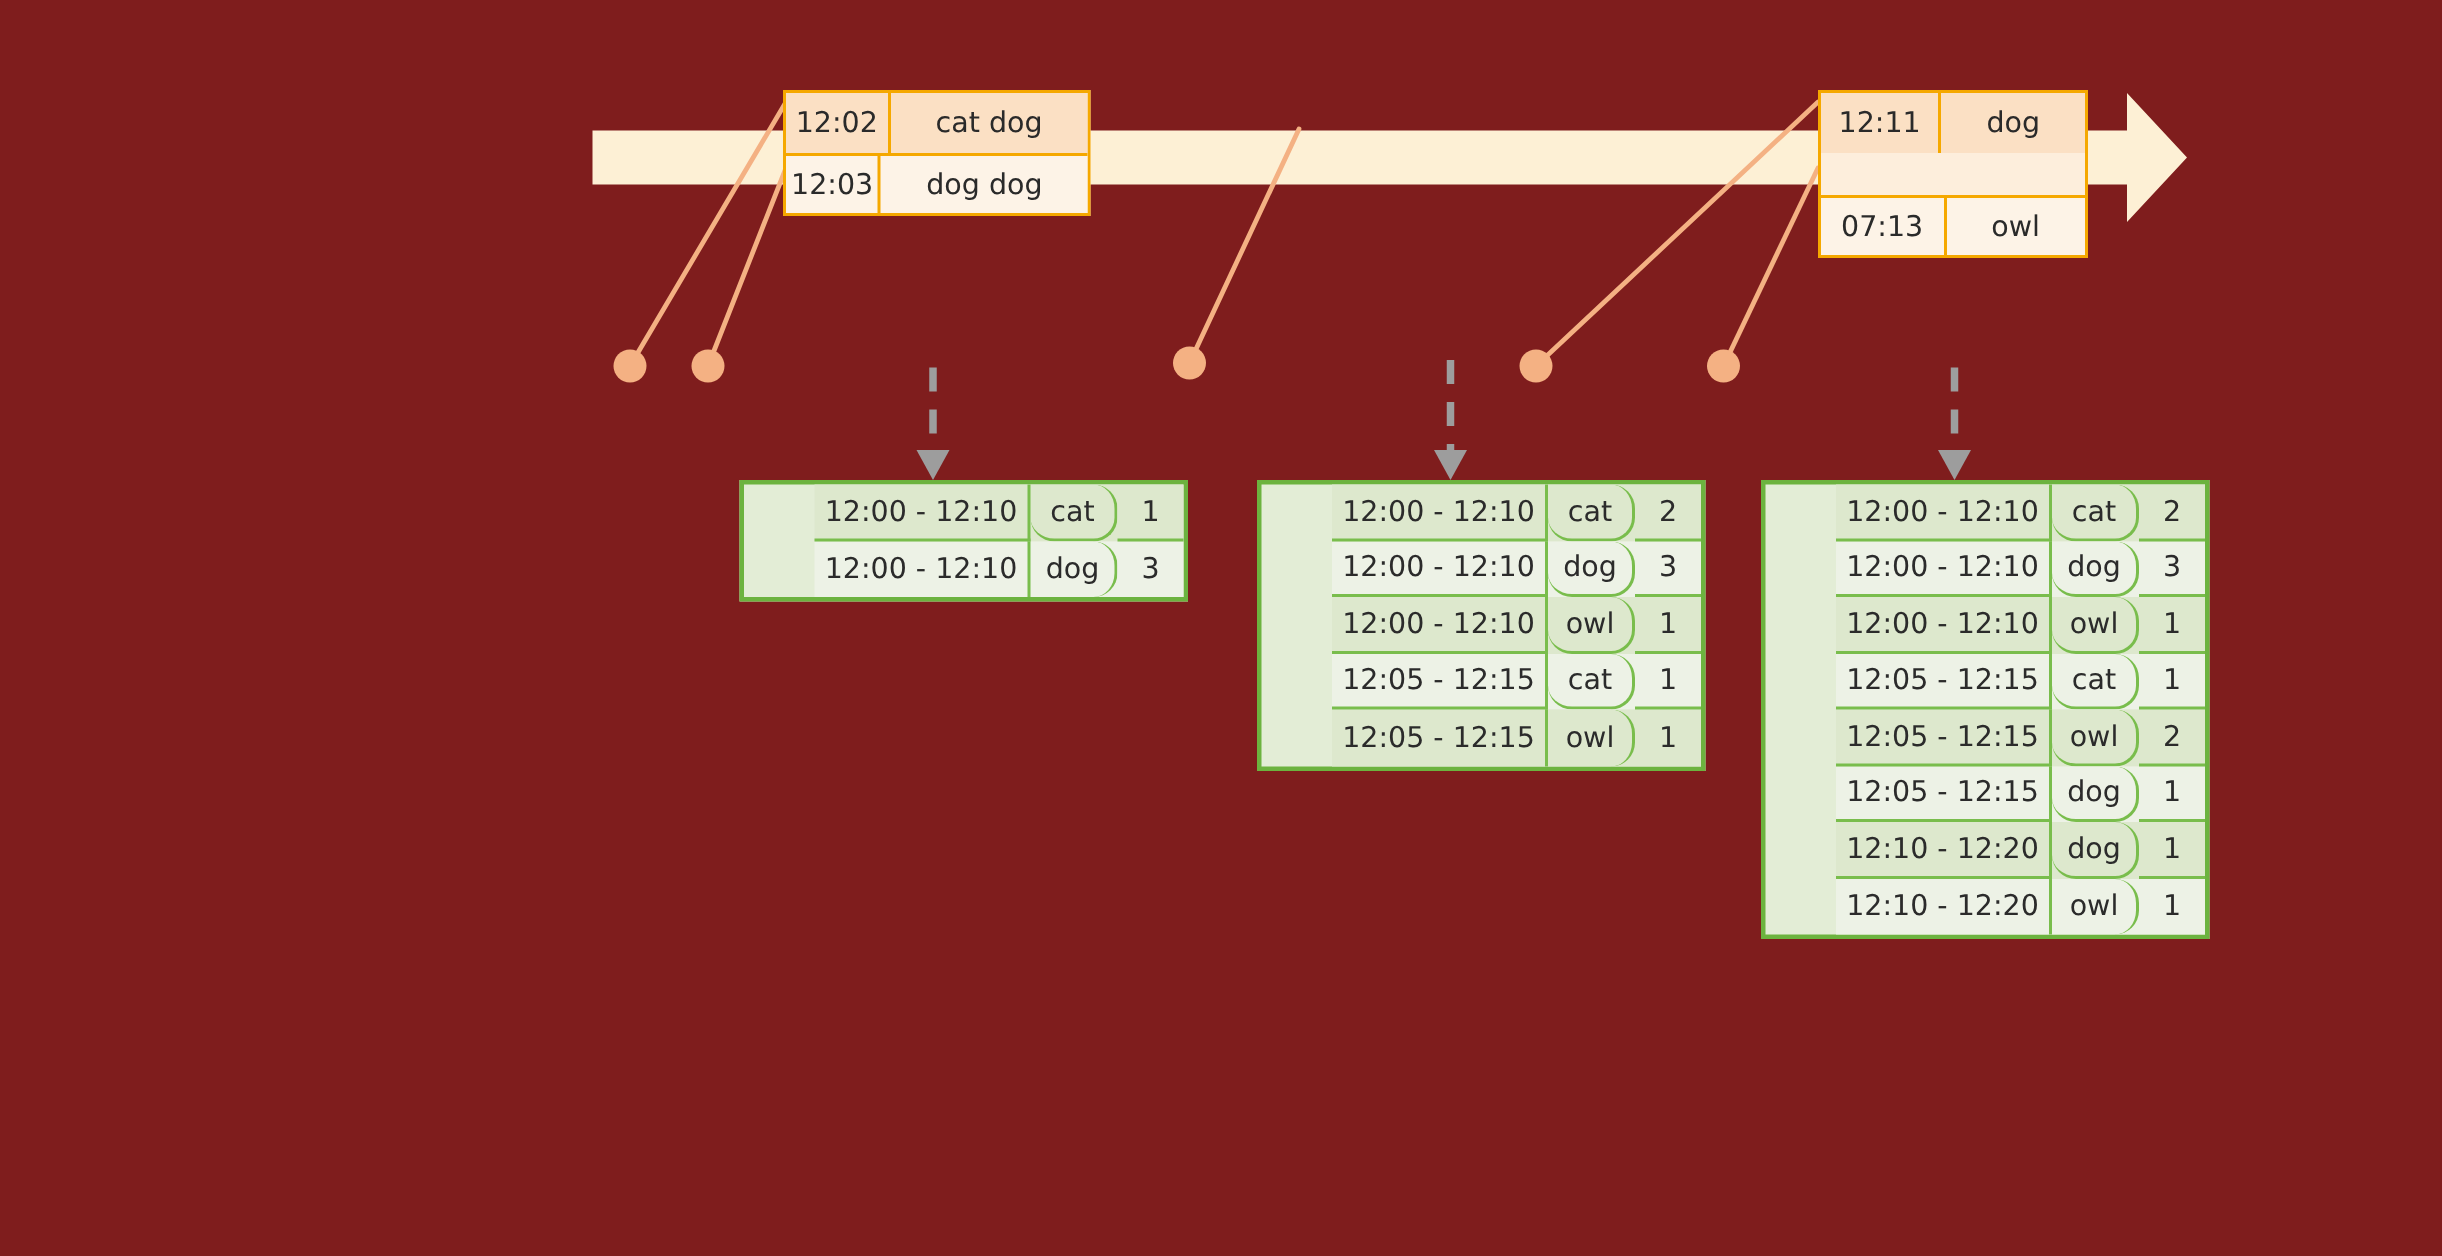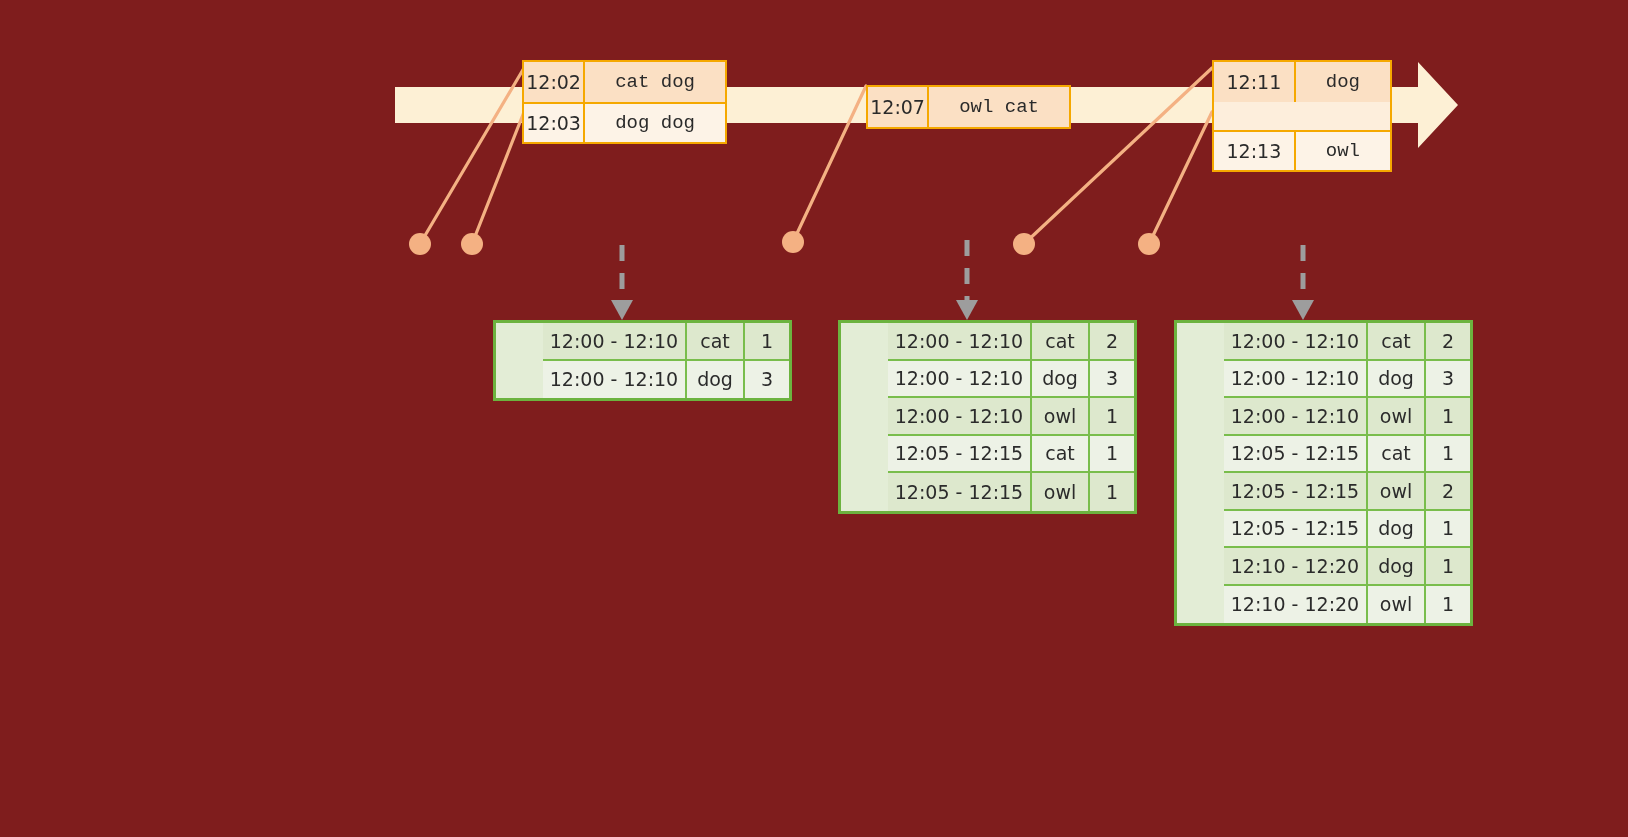--- a/index.html
+++ b/index.html
@@ -57,21 +57,20 @@
   }
   .event-words {
     flex: 1;
     display: flex;
     align-items: center;
     justify-content: center;
     font-size: 19px;
     color: #2a2a2a;
     padding: 0 30px;
     white-space: nowrap;
-    font-family: Liberation Mono, monospace;
   }
 
   
   .result-table {
     position: absolute;
     border: 3px solid #6cb33f;
     box-sizing: border-box;
     background: #e3edd6;
     z-index: 4;
     padding-left: 47px;
@@ -89,21 +88,21 @@
     align-items: center;
     justify-content: center;
     font-size: 19px;
     color: #2b2b2b;
     box-sizing: border-box;
     border-right: 2px solid #79bd4c;
     border-bottom: 2px solid #79bd4c;
     white-space: nowrap;
   }
   .res-cell.window { width: 144px; }
-  .res-cell.word   { width: 58px; }
+  .res-cell.word   { width: 58px; border-radius: 16px; }
   .res-cell.count  { width: 44px; border-right: none; }
   .res-row:last-child .res-cell { border-bottom: none; }
 
   .dot {
     position: absolute;
     width: 22px;
     height: 22px;
     border-radius: 50%;
     background: #f4b183;
     z-index: 6;
@@ -148,34 +147,28 @@
     <div class="event-row r0">
       <div class="event-time">12:02</div>
       <div class="event-words">cat dog</div>
     </div>
     <div class="event-row r1">
       <div class="event-time">12:03</div>
       <div class="event-words">dog dog</div>
     </div>
   </div>
 
-  <div class="event-box" style="left:866px; top:85px; width:205px;">
-    <div class="event-row r0">
-      <div class="event-time">12:07</div>
-      <div class="event-words">owl cat</div>
-    </div>
-  </div>
 
   <div class="event-box" style="left:1212px; top:60px; width:180px;gap:28px;">
     <div class="event-row r0">
       <div class="event-time">12:11</div>
       <div class="event-words">dog</div>
     </div>
     <div class="event-row r1">
-      <div class="event-time">12:13</div>
+      <div class="event-time">07:13</div>
       <div class="event-words">owl</div>
     </div>
   </div>
 
   <div class="dot" style="left:409px; top:233px;"></div>
   <div class="dot" style="left:461px; top:233px;"></div>
   <div class="dot" style="left:782px; top:231px;"></div>
   <div class="dot" style="left:1013px; top:233px;"></div>
   <div class="dot" style="left:1138px; top:233px;"></div>
 

